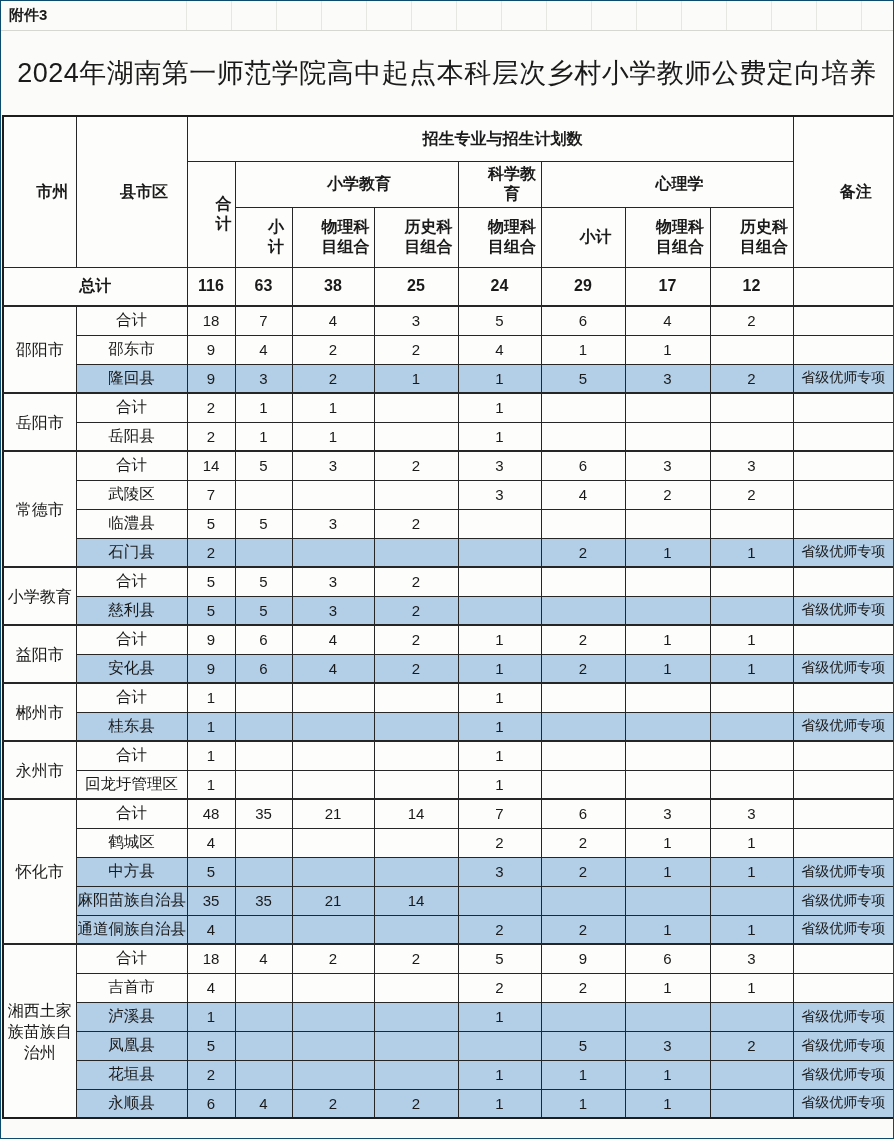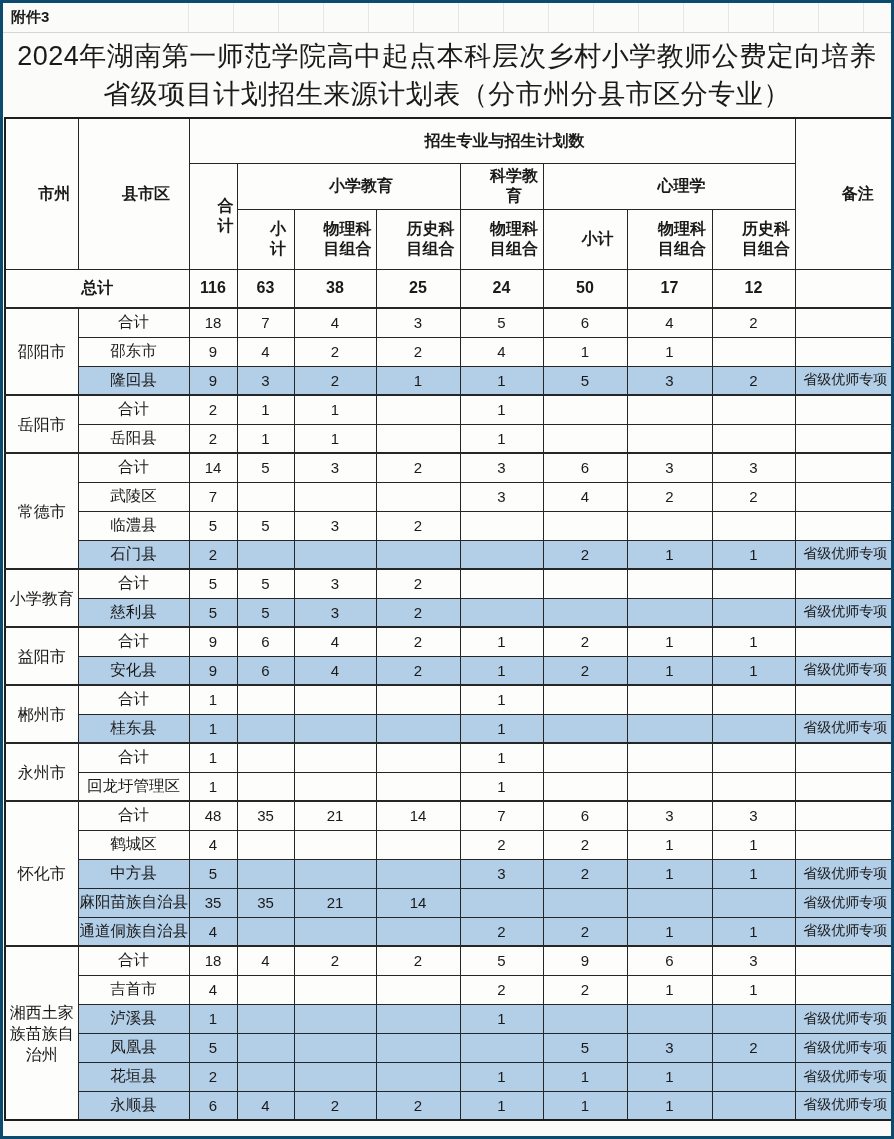--- a/index.html
+++ b/index.html
@@ -5,21 +5,21 @@
   * { margin: 0; padding: 0; box-sizing: border-box; }
   html, body { background: #e9e9e7; }
   body { font-family: "Liberation Sans", sans-serif; color: #1a1a1a; }
 
   .sheet {
     position: relative;
     width: 894px;
     height: 1139px;
     margin: 0 auto;
     background: #fbfbf9;
-    border: 3px solid #0c4a6e;
+    border: 1px solid #0c4a6e;
     overflow: hidden;
   }
 
   
   .topstrip {
     position: relative;
     height: 30px;
     border-bottom: 1px solid #d6d6d3;
     background: #fbfbf9;
   }
@@ -96,21 +96,20 @@
 <body>
 
 <div class="sheet">
 
   <div class="topstrip">
     <span class="attach-label">附件3</span>
   </div>
 
   <div class="title-block">
     <div class="title-line">2024年湖南第一师范学院高中起点本科层次乡村小学教师公费定向培养</div>
-    <div class="title-line">省级项目计划招生来源计划表（分市州分县市区分专业）</div>
   </div>
 
   <table>
     <colgroup>
       <col style="width:73px">
         <col style="width:111px">
         <col style="width:48px">
       <col style="width:57px">
         <col style="width:82px">
         <col style="width:84px">
@@ -144,21 +143,21 @@
       </tr>
     </thead>
     <tbody>
       <tr class="total-row">
         <td colspan="2">总计</td>
         <td>116</td>
         <td>63</td>
         <td>38</td>
         <td>25</td>
         <td>24</td>
-        <td>50</td>
+        <td>29</td>
         <td>17</td>
         <td>12</td>
         <td class="remark"></td>
       </tr>
     </tbody>
     <tbody id="table-body">
         <tr class="group-start">
           <td rowspan="3" class="city">邵阳市</td>
           <td class="county">合计</td>
           <td>18</td>

